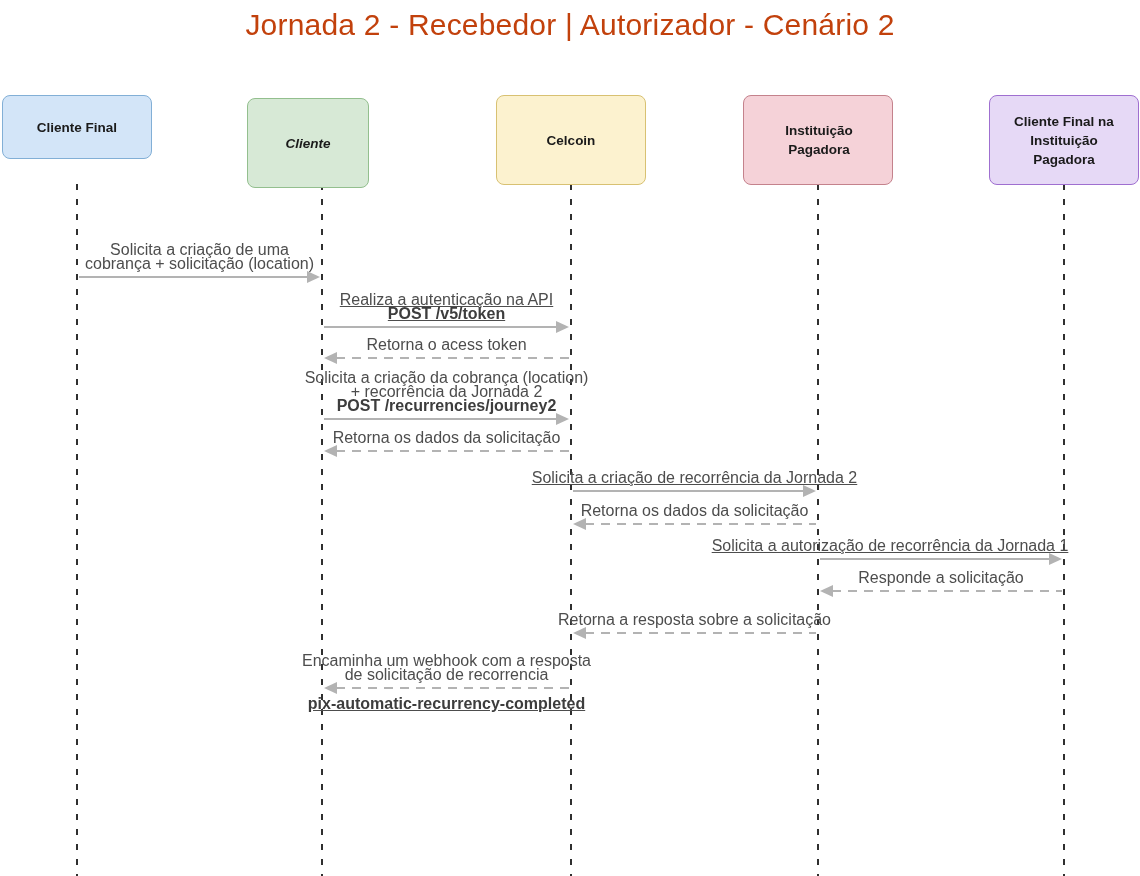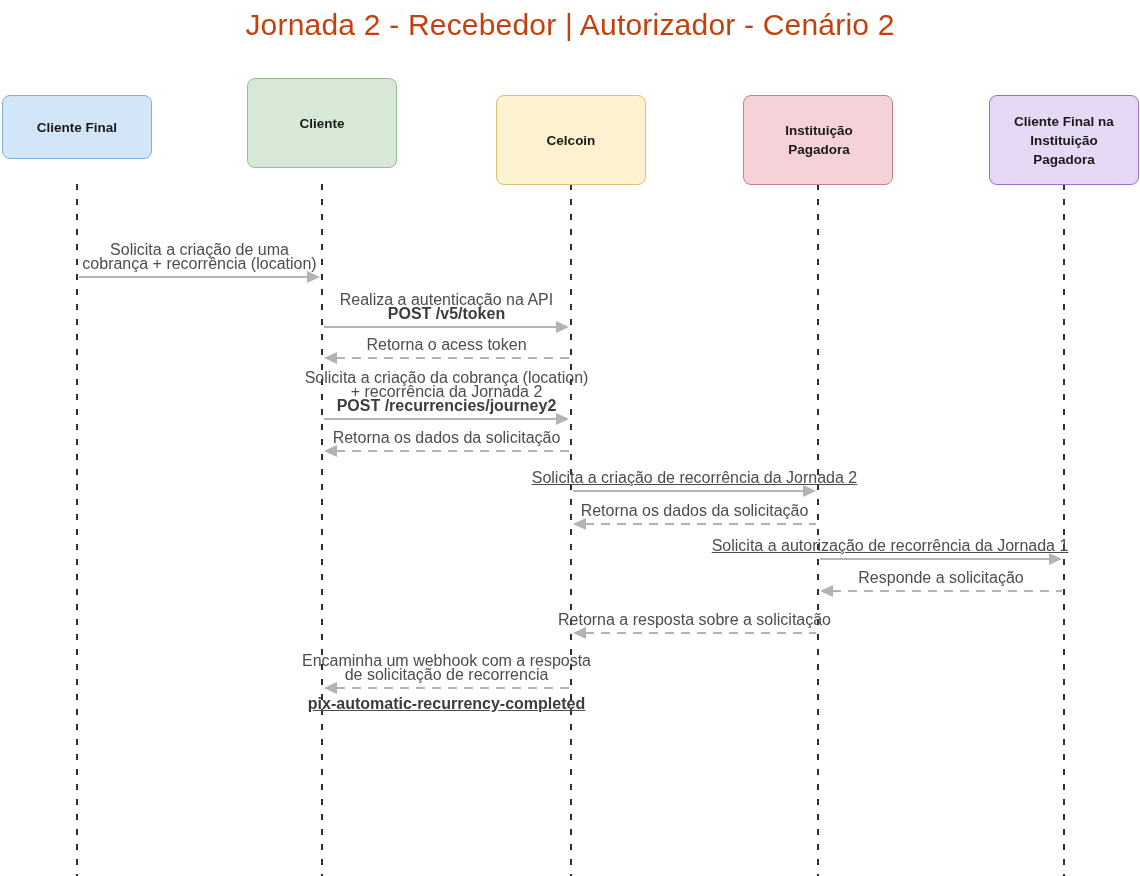--- a/index.html
+++ b/index.html
@@ -71,45 +71,45 @@
 <body>
 
 <div id="stage">
   <div class="title">Jornada 2 - Recebedor | Autorizador - Cenário 2</div>
   <div id="diagram">
       <div class="lifeline" style="left: 76px; top: 184px; height: 692px;"></div>
       <div class="actor-box" style="left: 2px; top: 95px; width: 150px; height: 64px; background: rgb(211, 229, 248); border-color: rgb(130, 175, 214);">
         <span class="actor-label">Cliente Final</span>
       </div>
       <div class="lifeline" style="left: 321px; top: 184px; height: 692px;"></div>
-      <div class="actor-box" style="left: 247px; top: 78px; width: 150px; height: 90px; background: rgb(215, 233, 214); border-color: rgb(147, 191, 142);">
+      <div class="actor-box" style="left: 247px; top: 98px; width: 122px; height: 90px; background: rgb(215, 233, 214); border-color: rgb(147, 191, 142); font-style: italic;">
         <span class="actor-label">Cliente</span>
       </div>
       <div class="lifeline" style="left: 570px; top: 184px; height: 692px;"></div>
       <div class="actor-box" style="left: 496px; top: 95px; width: 150px; height: 90px; background: rgb(252, 242, 207); border-color: rgb(216, 193, 114);">
         <span class="actor-label">Celcoin</span>
       </div>
       <div class="lifeline" style="left: 817px; top: 184px; height: 692px;"></div>
       <div class="actor-box" style="left: 743px; top: 95px; width: 150px; height: 90px; background: rgb(245, 210, 216); border-color: rgb(196, 130, 140); padding-left: 16px;">
         <span class="actor-label">Instituição Pagadora</span>
       </div>
       <div class="lifeline" style="left: 1063px; top: 184px; height: 692px;"></div>
       <div class="actor-box" style="left: 989px; top: 95px; width: 150px; height: 90px; background: rgb(230, 217, 246); border-color: rgb(159, 111, 208);">
         <span class="actor-label">Cliente Final na Instituição Pagadora</span>
       </div>
       <div class="message">
         <div class="msg-text" style="left: 199.5px; top: 243px;">
           <div>Solicita a criação de uma</div>
-          <div>cobrança + recorrência (location)</div>
+          <div>cobrança + solicitação (location)</div>
         </div>
         <div class="msg-line solid" style="left: 79px; width: 229px; top: 276px;"></div>
         <div class="msg-head right" style="top: 271px; left: 307px;"></div>
       </div>
       <div class="message">
-        <div class="msg-text" style="left: 446.5px; top: 293px;">
+        <div class="msg-text" style="left: 446.5px; top: 293px; text-decoration: underline;">
           <div>Realiza a autenticação na API</div>
           <div class="b">POST /v5/token</div>
         </div>
         <div class="msg-line solid" style="left: 324px; width: 233px; top: 326px;"></div>
         <div class="msg-head right" style="top: 321px; left: 556px;"></div>
       </div>
       <div class="message">
         <div class="msg-text" style="left: 446.5px; top: 338px;">
           <div>Retorna o acess token</div>
         </div>

